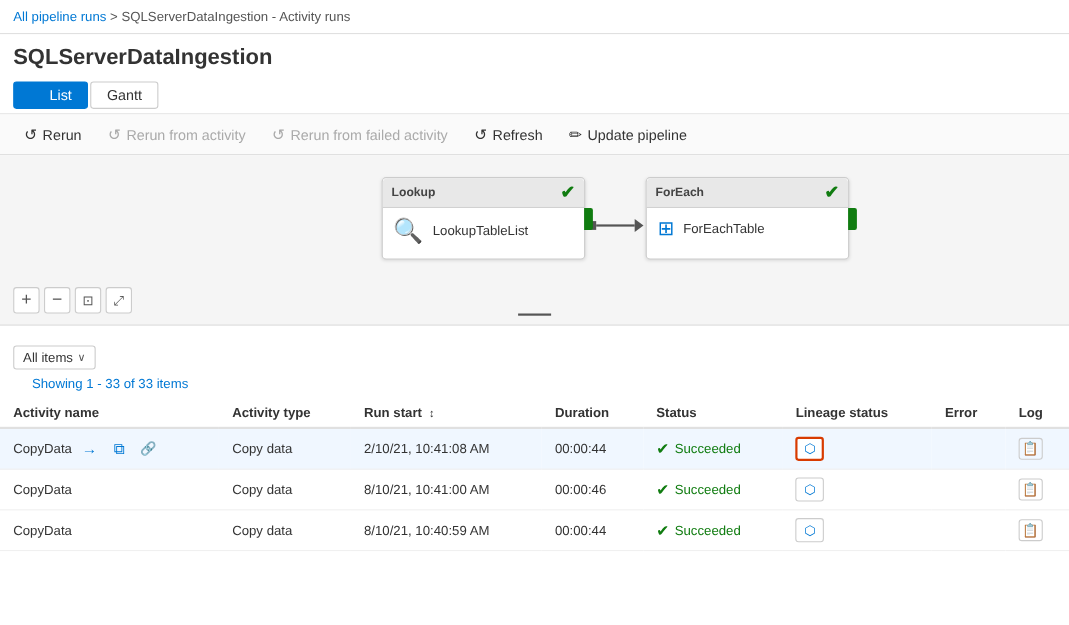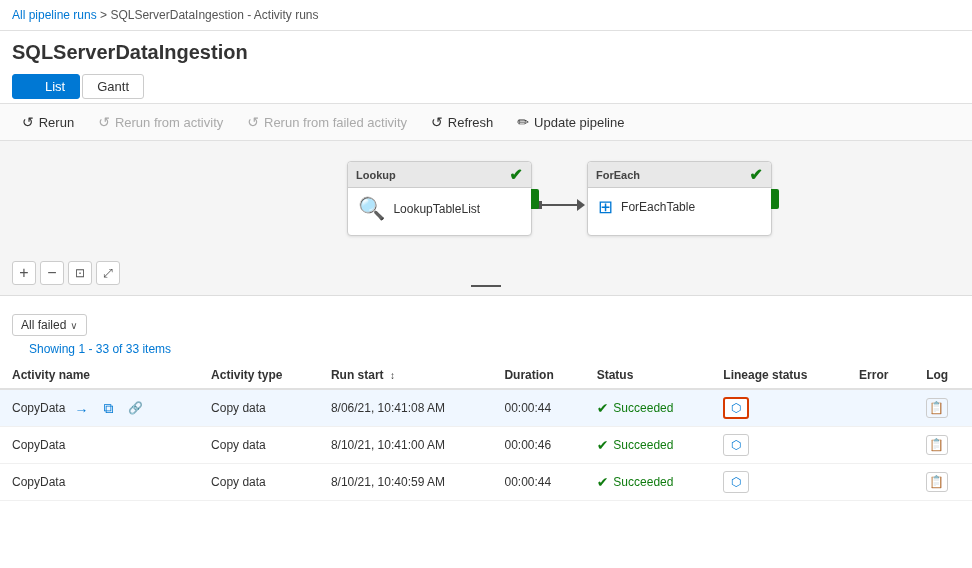--- a/index.html
+++ b/index.html
@@ -143,21 +143,21 @@
   </div>
 
   <div style="position:absolute;bottom:8px;left:50%;transform:translateX(-50%);width:30px;height:2px;background:#555;"></div>
 </div>
 
 <div class="section">
 </div>
 
 <div class="filter-row">
   <div class="filter-dropdown">
-    <span>All failed</span>
+    <span>All items</span>
     <span class="chevron">∨</span>
   </div>
 </div>
 
 <div class="showing-text">
   <span>Showing</span>
   <span> <span style="color:#0078d4;">1 - 33</span> <span>of</span> </span>
   <span>33 items</span>
 </div>
 
@@ -182,21 +182,21 @@
     <tr class="highlighted">
       <td>
         <div style="display:flex;align-items:center;gap:5px;">
           <span>CopyData</span>
           <span class="action-icon" title="Navigate">→</span>
           <span class="action-icon" title="Copy">⧉</span>
           <span class="action-icon" title="Link" style="font-size:12px;">🔗</span>
         </div>
       </td>
       <td>Copy data</td>
-      <td>8/06/21, 10:41:08 AM</td>
+      <td>2/10/21, 10:41:08 AM</td>
       <td>00:00:44</td>
       <td>
         <div class="status-success">
           <span class="status-icon">✔</span>
           <span>Succeeded</span>
         </div>
       </td>
       <td>
         <span class="lineage-icon highlighted">⬡</span>
       </td>

